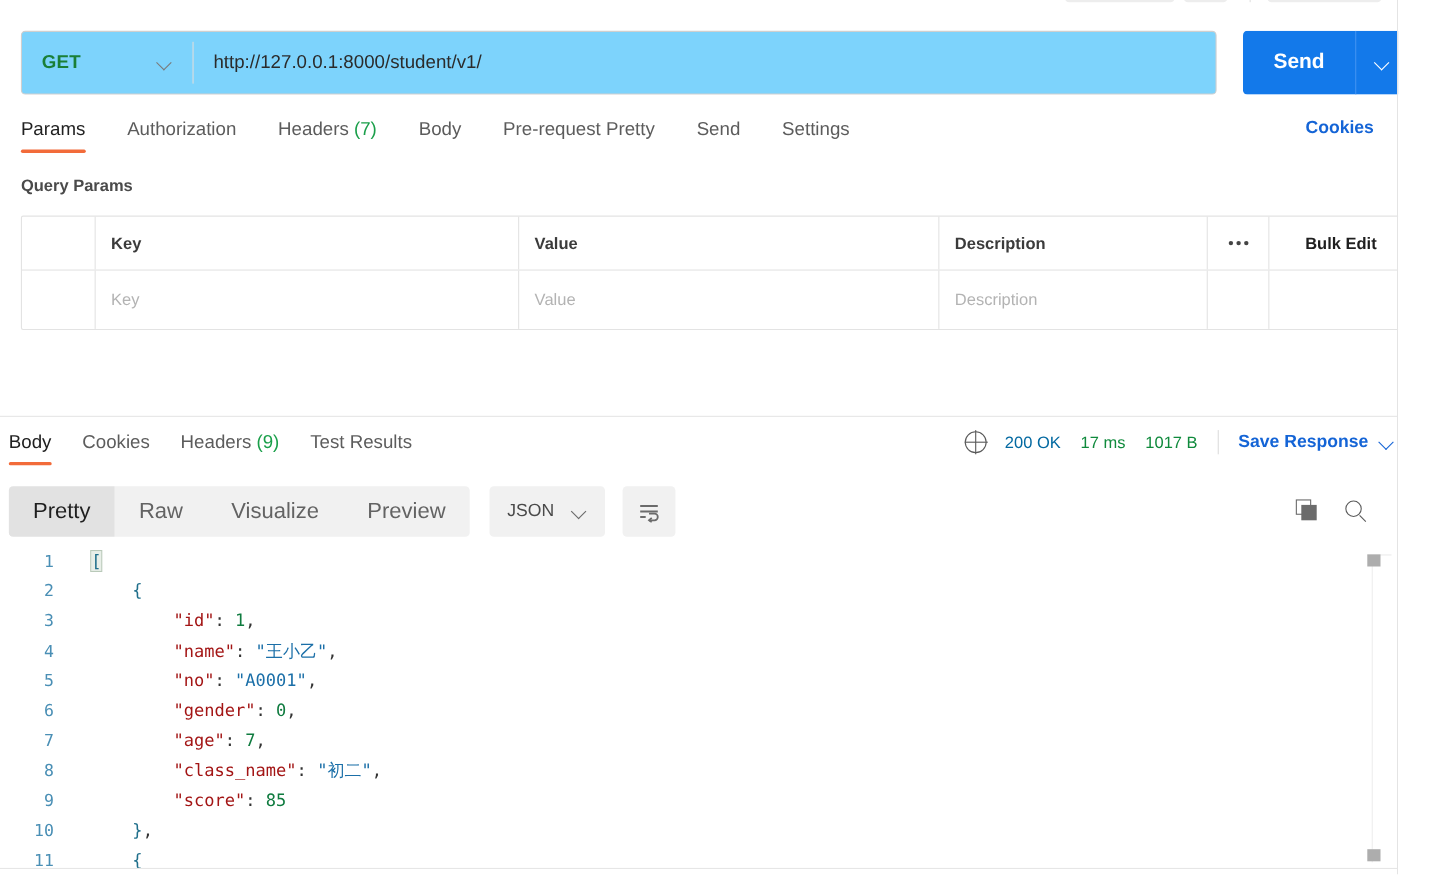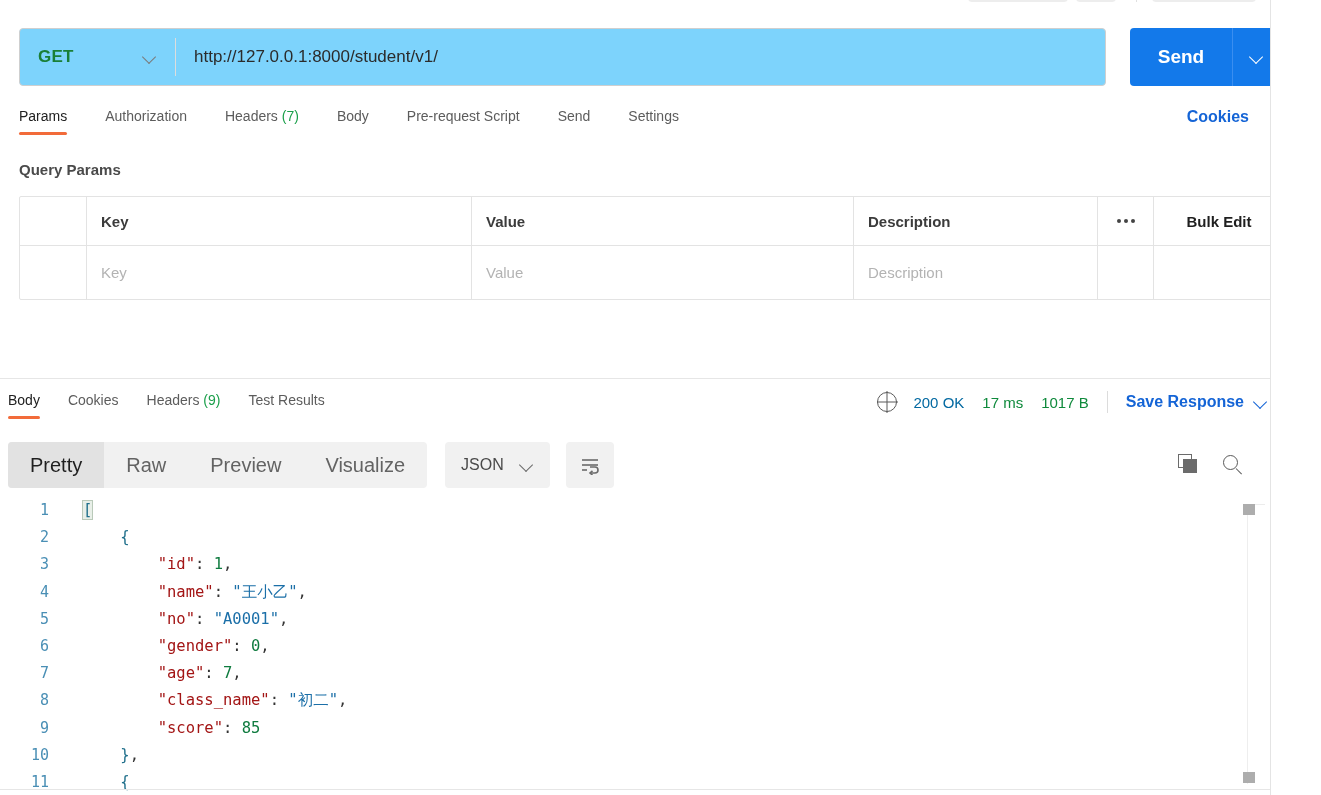--- a/index.html
+++ b/index.html
@@ -76,21 +76,21 @@
     display: flex; align-items: center; justify-content: center; cursor: pointer;
   }
   .send-caret .chev::before { border-color: #fff; }
 
   
   .reqtabs {
     position: absolute; left: 19px; top: 105px; width: 1230px; height: 40px;
     display: flex; align-items: flex-start;
   }
   .tab {
-    font-size: 14px; color: #5c5c5c; cursor: pointer; position: relative;
+    font-size: 17px; color: #5c5c5c; cursor: pointer; position: relative;
     padding: 3px 0 11px 0; margin-right: 38px; white-space: nowrap;
   }
   .tab.active { color: #212121; font-weight: 400; }
   .tab.active::after {
     content: ""; position: absolute; left: 0; right: 0; bottom: 0;
     height: 3px; background: #f26b3a; border-radius: 2px;
   }
   .tab .count { color: #1a9f4a; }
   .cookies-link {
     margin-left: auto; font-size: 16px; font-weight: 700; color: #1464d6;
@@ -300,21 +300,21 @@
       <span>Authorization</span>
     </div>
     <div class="tab">
       <span>Headers</span>
       <span class="count">(7)</span>
     </div>
     <div class="tab">
       <span>Body</span>
     </div>
     <div class="tab">
-      <span>Pre-request Script</span>
+      <span>Pre-request Pretty</span>
     </div>
     <div class="tab">
       <span>Send</span>
     </div>
     <div class="tab">
       <span>Settings</span>
     </div>
     <div class="cookies-link">Cookies</div>
   </div>
 
@@ -372,22 +372,22 @@
       <span class="m-sep"></span>
       <span class="m-save">Save Response</span>
       <span class="m-save-caret"></span>
     </div>
   </div>
 
   <div class="bodybar">
     <div class="segmented">
       <div class="seg active">Pretty</div>
       <div class="seg">Raw</div>
+      <div class="seg">Visualize</div>
       <div class="seg">Preview</div>
-      <div class="seg">Visualize</div>
     </div>
     <div class="fmt">
       <span class="fmt-label">JSON</span>
       <span class="chev"></span>
     </div>
     <div class="wrapbtn">
       <svg width="22" height="20" viewBox="0 0 22 20">
         <line x1="3" y1="5" x2="19" y2="5" stroke="#6b6b6b" stroke-width="1.6"></line>
         <line x1="3" y1="10" x2="19" y2="10" stroke="#6b6b6b" stroke-width="1.6"></line>
         <path d="M3 15 H8" stroke="#6b6b6b" stroke-width="1.6"></path>

